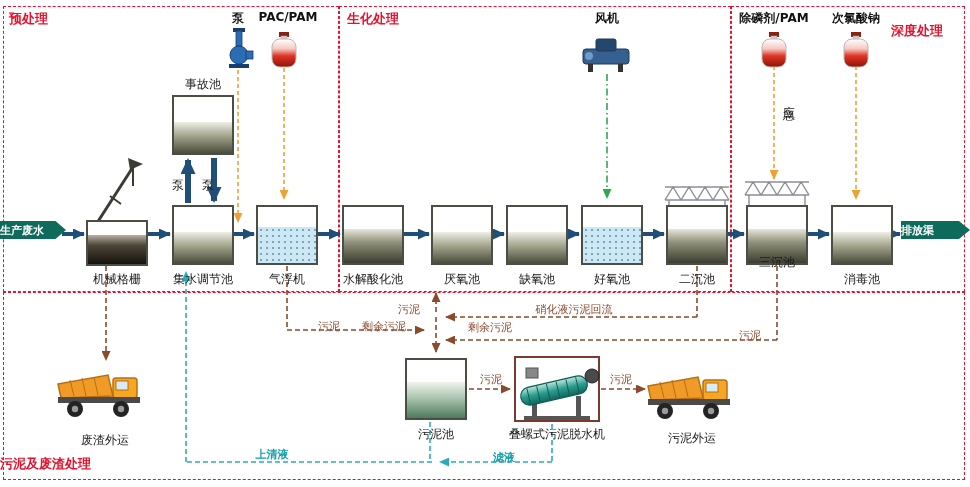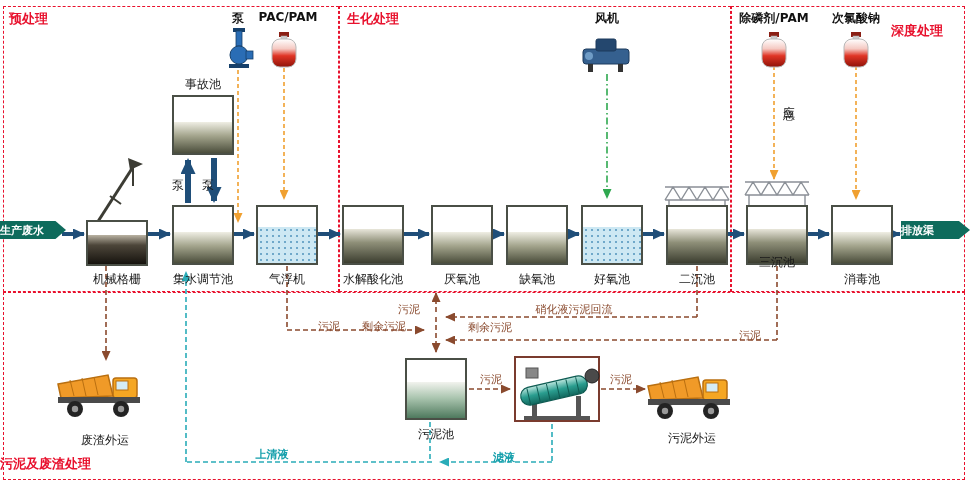--- a/index.html
+++ b/index.html
@@ -269,20 +269,21 @@
   <div class="lbl" style="left:158px;top:76px;width:90px">事故池</div>
   <div class="lbl" style="left:242px;top:271px;width:90px">气浮机</div>
   <div class="lbl" style="left:328px;top:271px;width:90px">水解酸化池</div>
   <div class="lbl" style="left:417px;top:271px;width:90px">厌氧池</div>
   <div class="lbl" style="left:492px;top:271px;width:90px">缺氧池</div>
   <div class="lbl" style="left:567px;top:271px;width:90px">好氧池</div>
   <div class="lbl" style="left:652px;top:271px;width:90px">二沉池</div>
   <div class="lbl" style="left:732px;top:254px;width:90px">三沉池</div>
   <div class="lbl" style="left:817px;top:271px;width:90px">消毒池</div>
   <div class="lbl" style="left:391px;top:426px;width:90px">污泥池</div>
+  <div class="lbl" style="left:497px;top:426px;width:120px">叠螺式污泥脱水机</div>
   <div class="lbl" style="left:60px;top:432px;width:90px">废渣外运</div>
   <div class="lbl" style="left:647px;top:430px;width:90px">污泥外运</div>
 
   <div class="flbl" style="left:314px;top:319px;width:30px">污泥</div>
   <div class="flbl" style="left:356px;top:319px;width:56px">剩余污泥</div>
   <div class="flbl" style="left:394px;top:302px;width:30px">污泥</div>
   <div class="flbl" style="left:462px;top:320px;width:56px">剩余污泥</div>
   <div class="flbl" style="left:524px;top:302px;width:100px">硝化液污泥回流</div>
   <div class="flbl" style="left:735px;top:328px;width:30px">污泥</div>
   <div class="flbl" style="left:476px;top:372px;width:30px">污泥</div>

